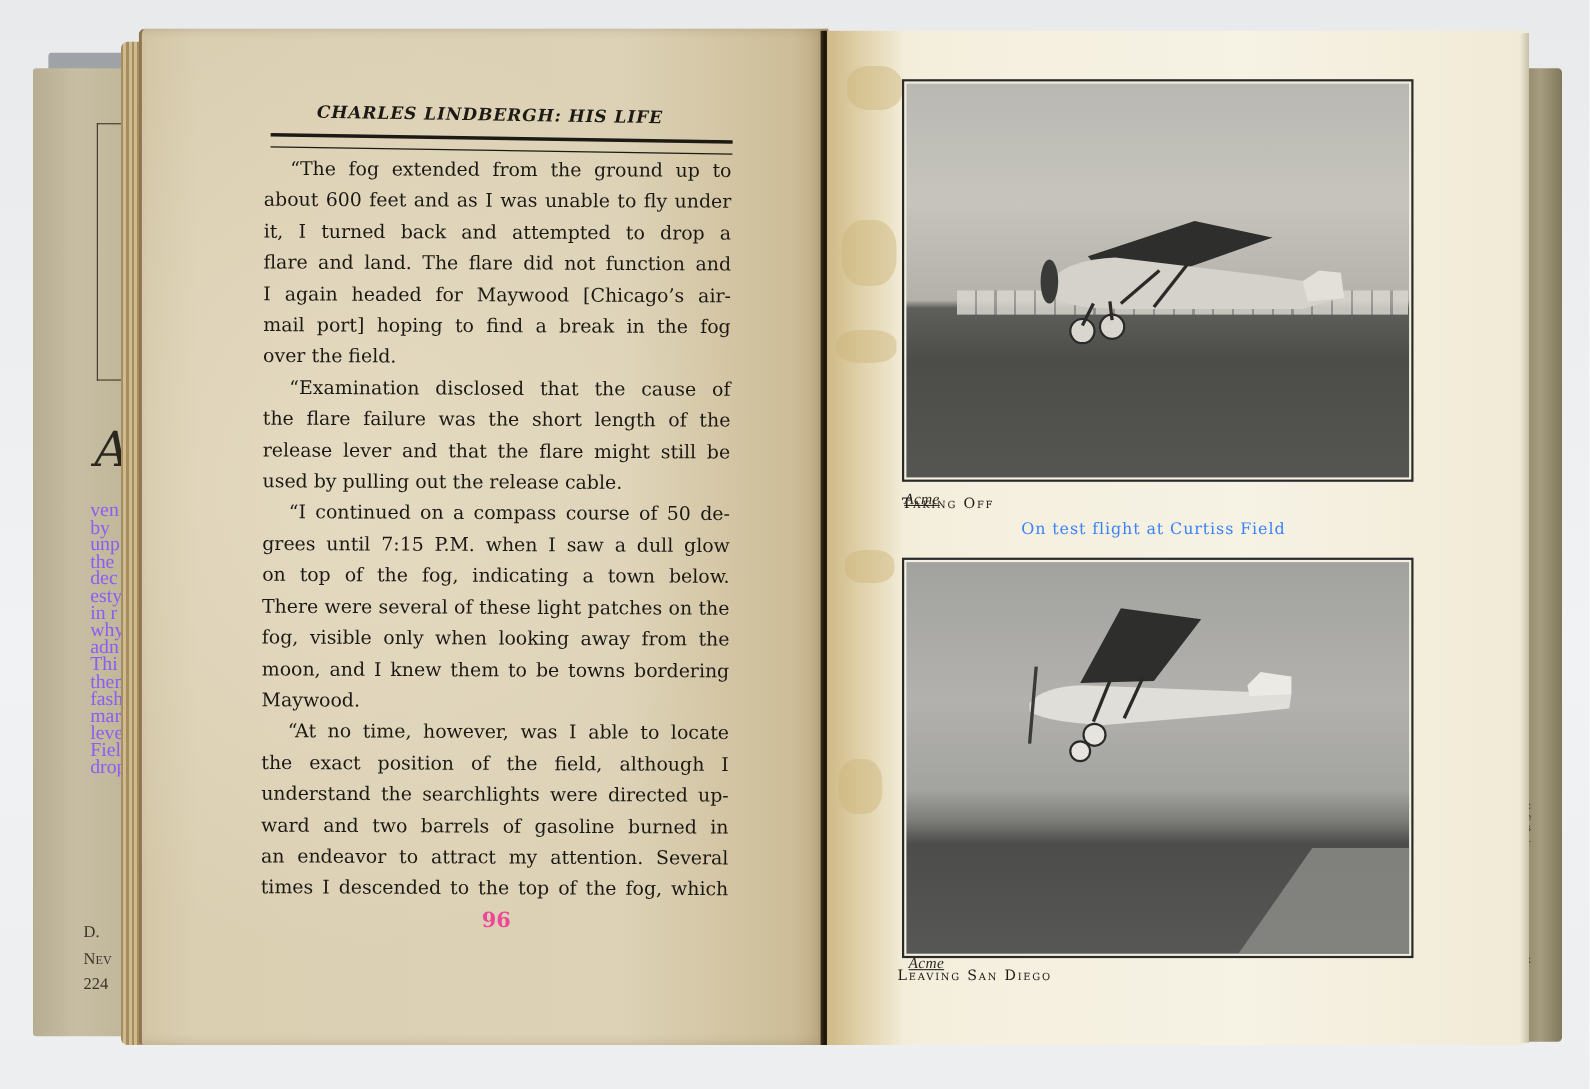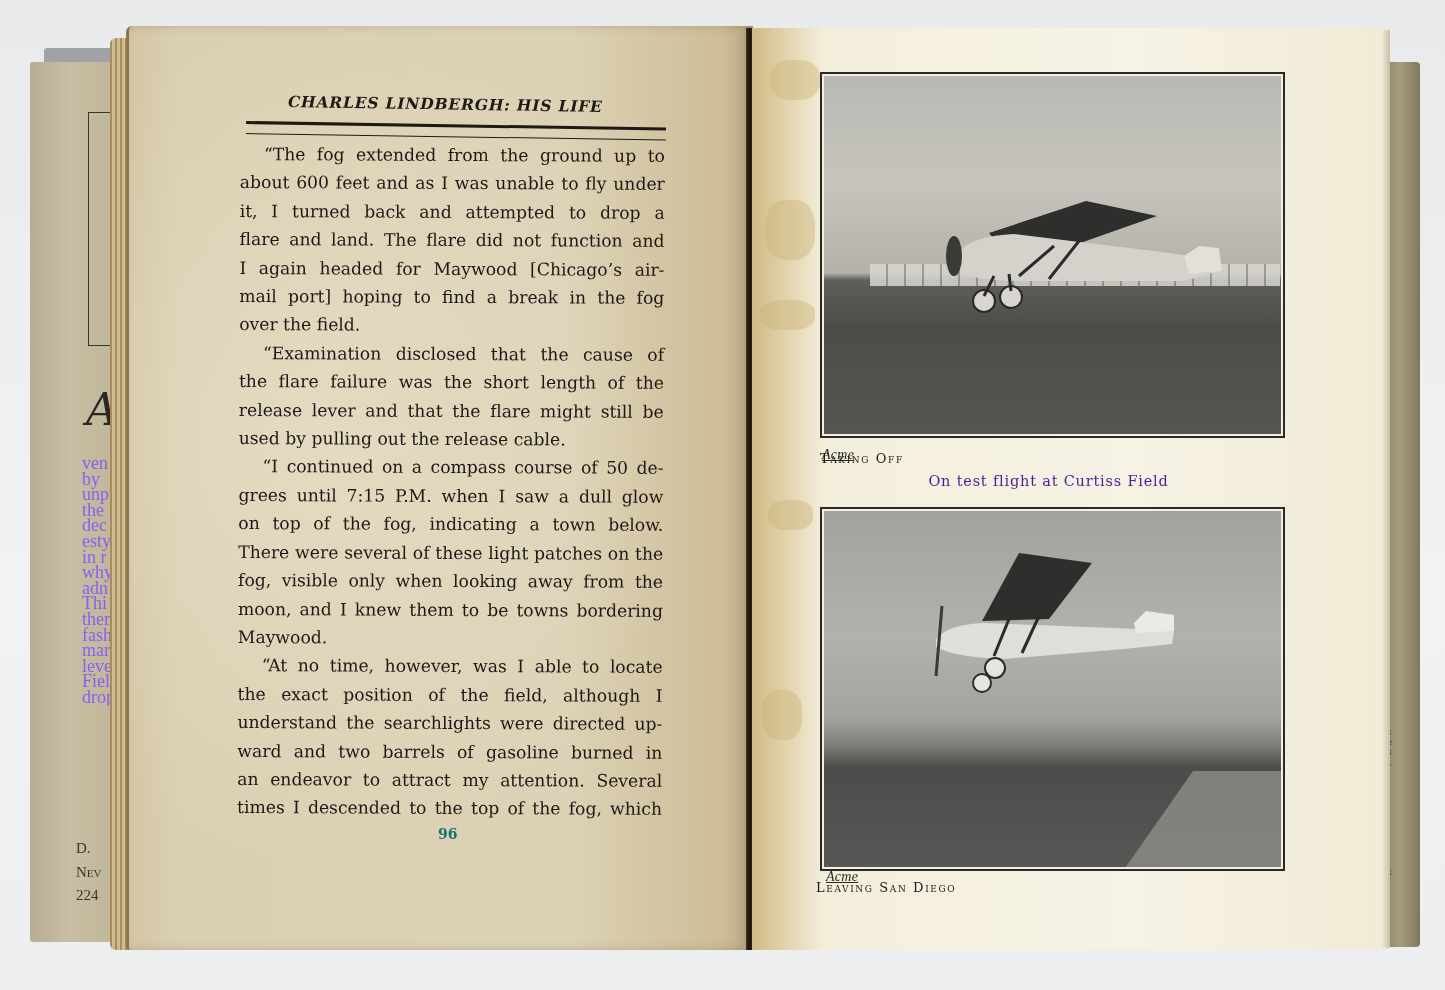--- a/index.html
+++ b/index.html
@@ -77,21 +77,21 @@
   .body-text {
     left: 240px; top: 140px; width: 425px;
     font-family: "DejaVu Serif", serif; font-size: 17.2px; line-height: 28.4px;
     color: #1c1915; text-align: justify; transform: rotate(0.25deg); transform-origin: left top;
   }
   .body-text .ln { display: block; text-align: justify; text-align-last: justify; white-space: nowrap; }
   .body-text .ln.last { text-align-last: left; }
   .body-text .ln.ind { padding-left: 24px; }
   .folio {
     left: 438px; top: 826px; font-family: "DejaVu Serif", serif; font-weight: bold;
-    font-size: 14px; color: #0f766e;
+    font-size: 19px; color: #ec4899;
   }
 
   
   .gutter {
     left: 746px; top: 28px; width: 8px; height: 922px;
     background: linear-gradient(90deg, #3b2e1c, #1a140c 50%, #4a3a22);
   }
 
   
   .page-right {
@@ -130,21 +130,21 @@
   .credit {
     font-family: "Liberation Serif", serif; font-style: italic; font-size: 14px;
     color: #2b2822; letter-spacing: 0.3px; text-decoration: underline;
   }
   .caption-title {
     font-family: "DejaVu Serif", serif; font-variant: small-caps; font-size: 13px;
     letter-spacing: 1.6px; color: #1d1a15; 
   }
   .caption-sub {
     font-family: "DejaVu Serif", serif; font-size: 14.5px; letter-spacing: 0.8px;
-    color: #4c1d95; text-align: center;
+    color: #3b82f6; text-align: center;
   }
   .right-edge {
     left: 1382px; top: 30px; width: 8px; height: 918px;
     background: linear-gradient(90deg, #eee8d6, #c8bfa6);
   }
 </style>
 </head>
 <body>
 
 <div class="abs jacket-left-top"></div>

